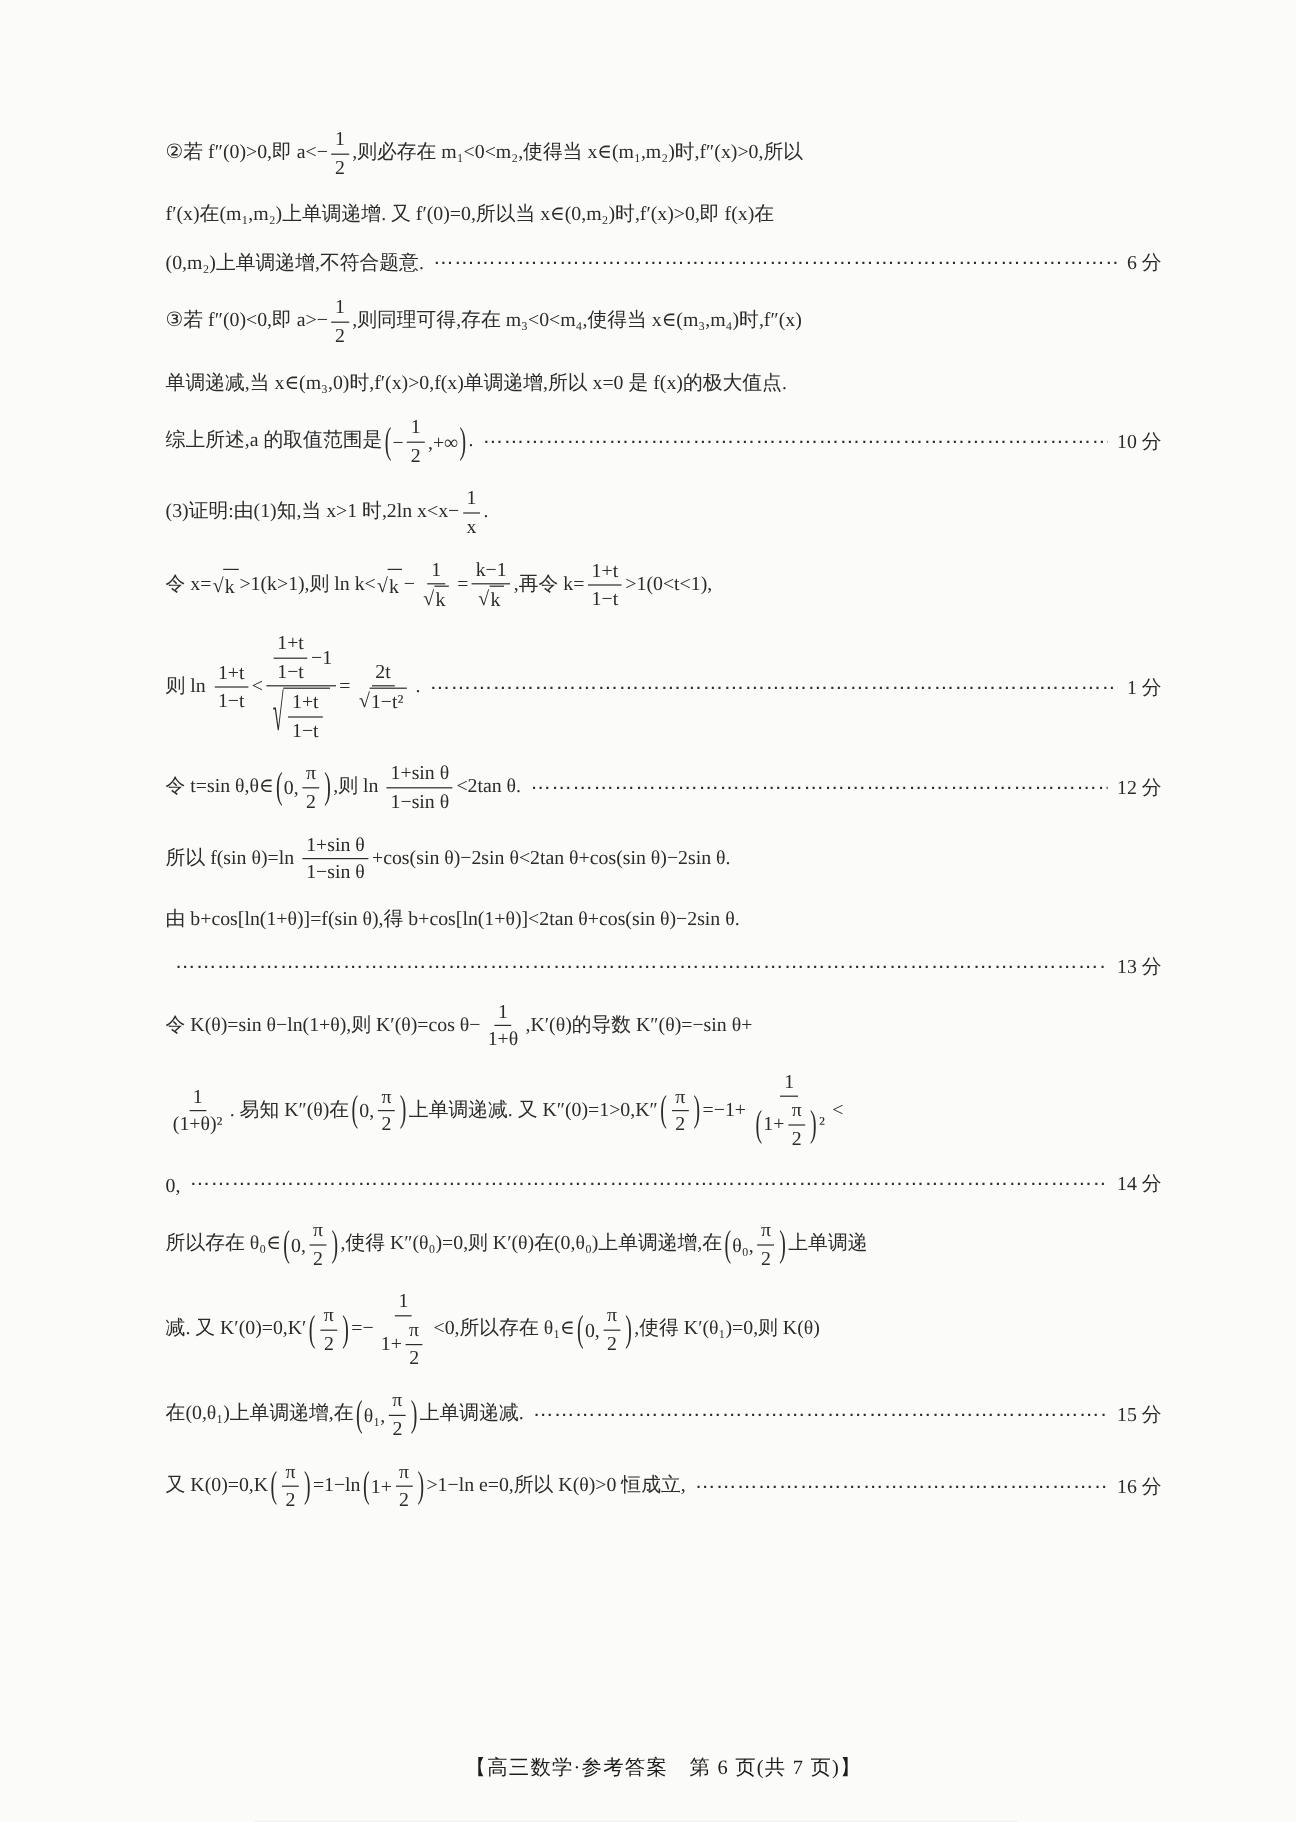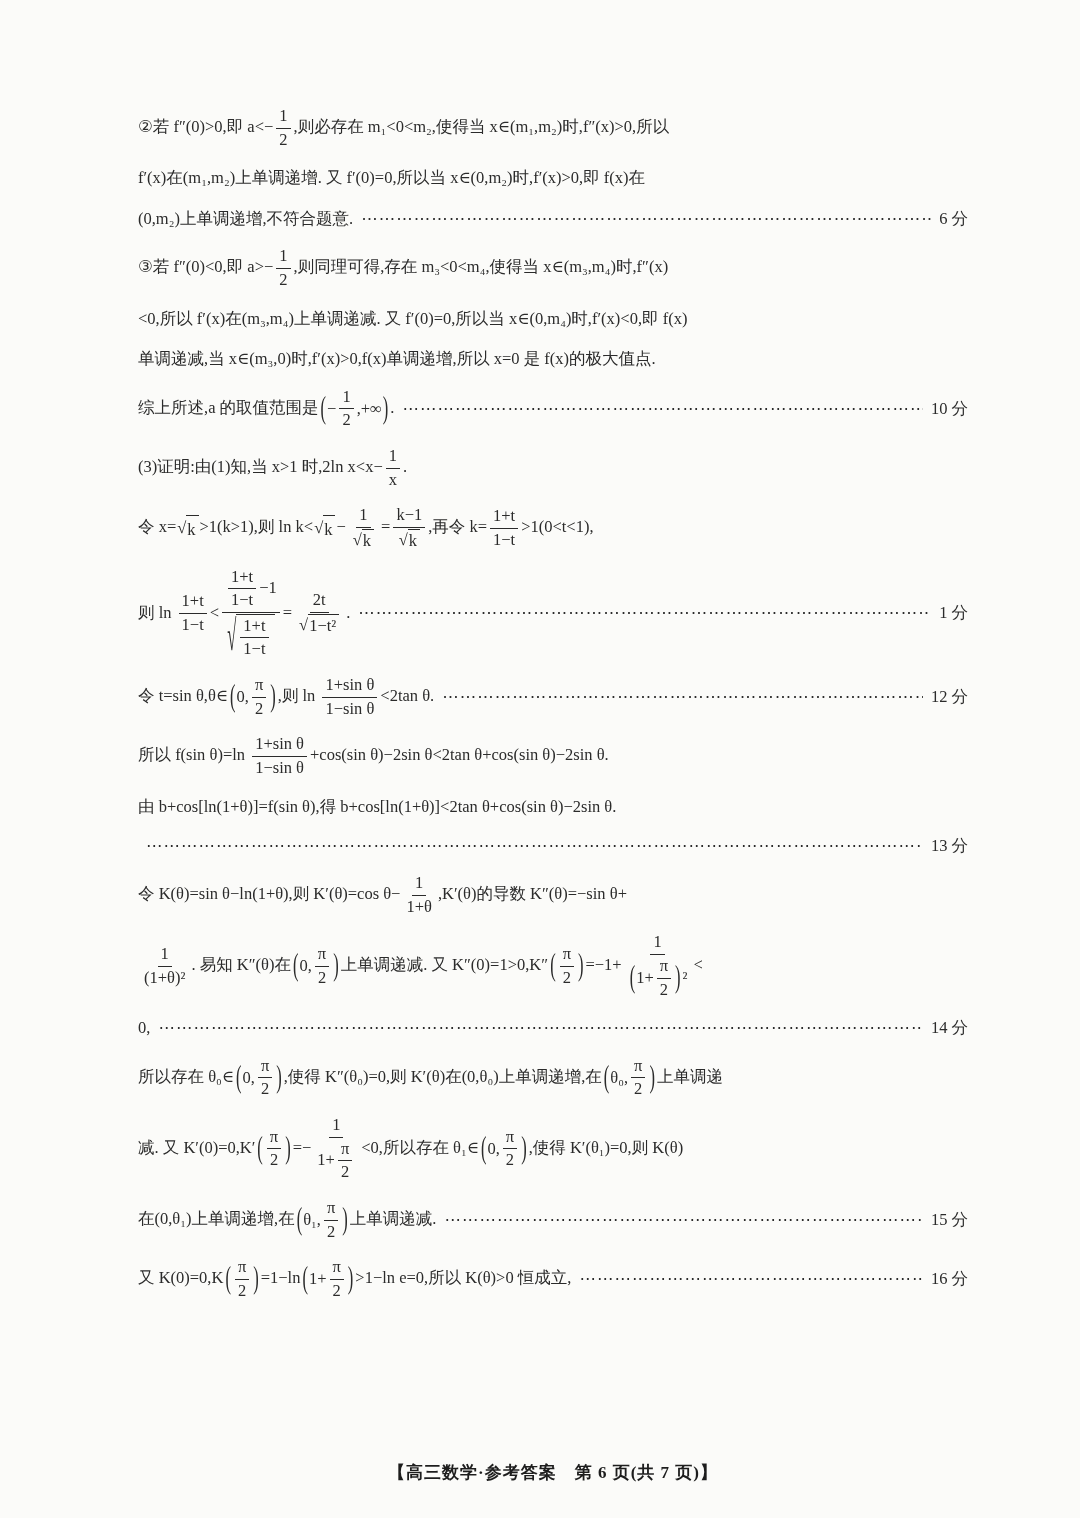--- a/index.html
+++ b/index.html
@@ -35,21 +35,21 @@
   
   .bgroup { display:inline-flex; align-items:center; vertical-align:middle; margin:0 1px; }
   .bparen { display:inline-block; transform:scaleY(1.9); line-height:1; margin:0 1px; }
   .bbody  { display:inline-flex; align-items:center; }
 
   
   .leader { flex:1 1 0; min-width:14px; overflow:hidden; white-space:nowrap;
             margin:0 8px; letter-spacing:1px; color:#2b2b2b; }
   .score  { white-space:nowrap; }
 
-  .footer { margin-top:auto; text-align:center; font-weight:bold;
+  .footer { margin-top:auto; text-align:center; font-weight:normal;
             font-size:17px; letter-spacing:1px; color:#1d1d1d; }
 </style>
 </head>
 <body>
 
 <div class="page">
   <div class="doc-lines" id="doc-lines">
       <div class="line">
         <span class="line-content">②若 f″(0)&gt;0,即 a&lt;−<span class="frac">
             <span class="num">1</span>
@@ -62,23 +62,20 @@
       <div class="line">
         <span class="line-content">(0,m₂)上单调递增,不符合题意.</span>
         <span class="leader">⋯⋯⋯⋯⋯⋯⋯⋯⋯⋯⋯⋯⋯⋯⋯⋯⋯⋯⋯⋯⋯⋯⋯⋯⋯⋯⋯⋯⋯⋯⋯⋯⋯⋯⋯⋯⋯⋯⋯⋯⋯⋯⋯⋯⋯⋯⋯⋯⋯⋯⋯⋯⋯⋯⋯⋯⋯⋯⋯⋯⋯⋯⋯⋯⋯⋯⋯⋯⋯⋯⋯⋯⋯⋯⋯⋯⋯⋯⋯⋯⋯⋯⋯⋯⋯⋯⋯⋯⋯⋯</span>
         <span class="score">6 分</span>
       </div>
       <div class="line">
         <span class="line-content">③若 f″(0)&lt;0,即 a&gt;−<span class="frac">
             <span class="num">1</span>
             <span class="den">2</span>
           </span>,则同理可得,存在 m₃&lt;0&lt;m₄,使得当 x∈(m₃,m₄)时,f″(x)</span>
-      </div>
-      <div class="line">
-        <span class="line-content">&lt;0,所以 f′(x)在(m₃,m₄)上单调递减. 又 f′(0)=0,所以当 x∈(0,m₄)时,f′(x)&lt;0,即 f(x)</span>
       </div>
       <div class="line">
         <span class="line-content">单调递减,当 x∈(m₃,0)时,f′(x)&gt;0,f(x)单调递增,所以 x=0 是 f(x)的极大值点.</span>
       </div>
       <div class="line">
         <span class="line-content">综上所述,a 的取值范围是<span class="bgroup">
             <span class="bparen">(</span>
             <span class="bbody">−<span class="frac">
                 <span class="num">1</span>
                 <span class="den">2</span>

